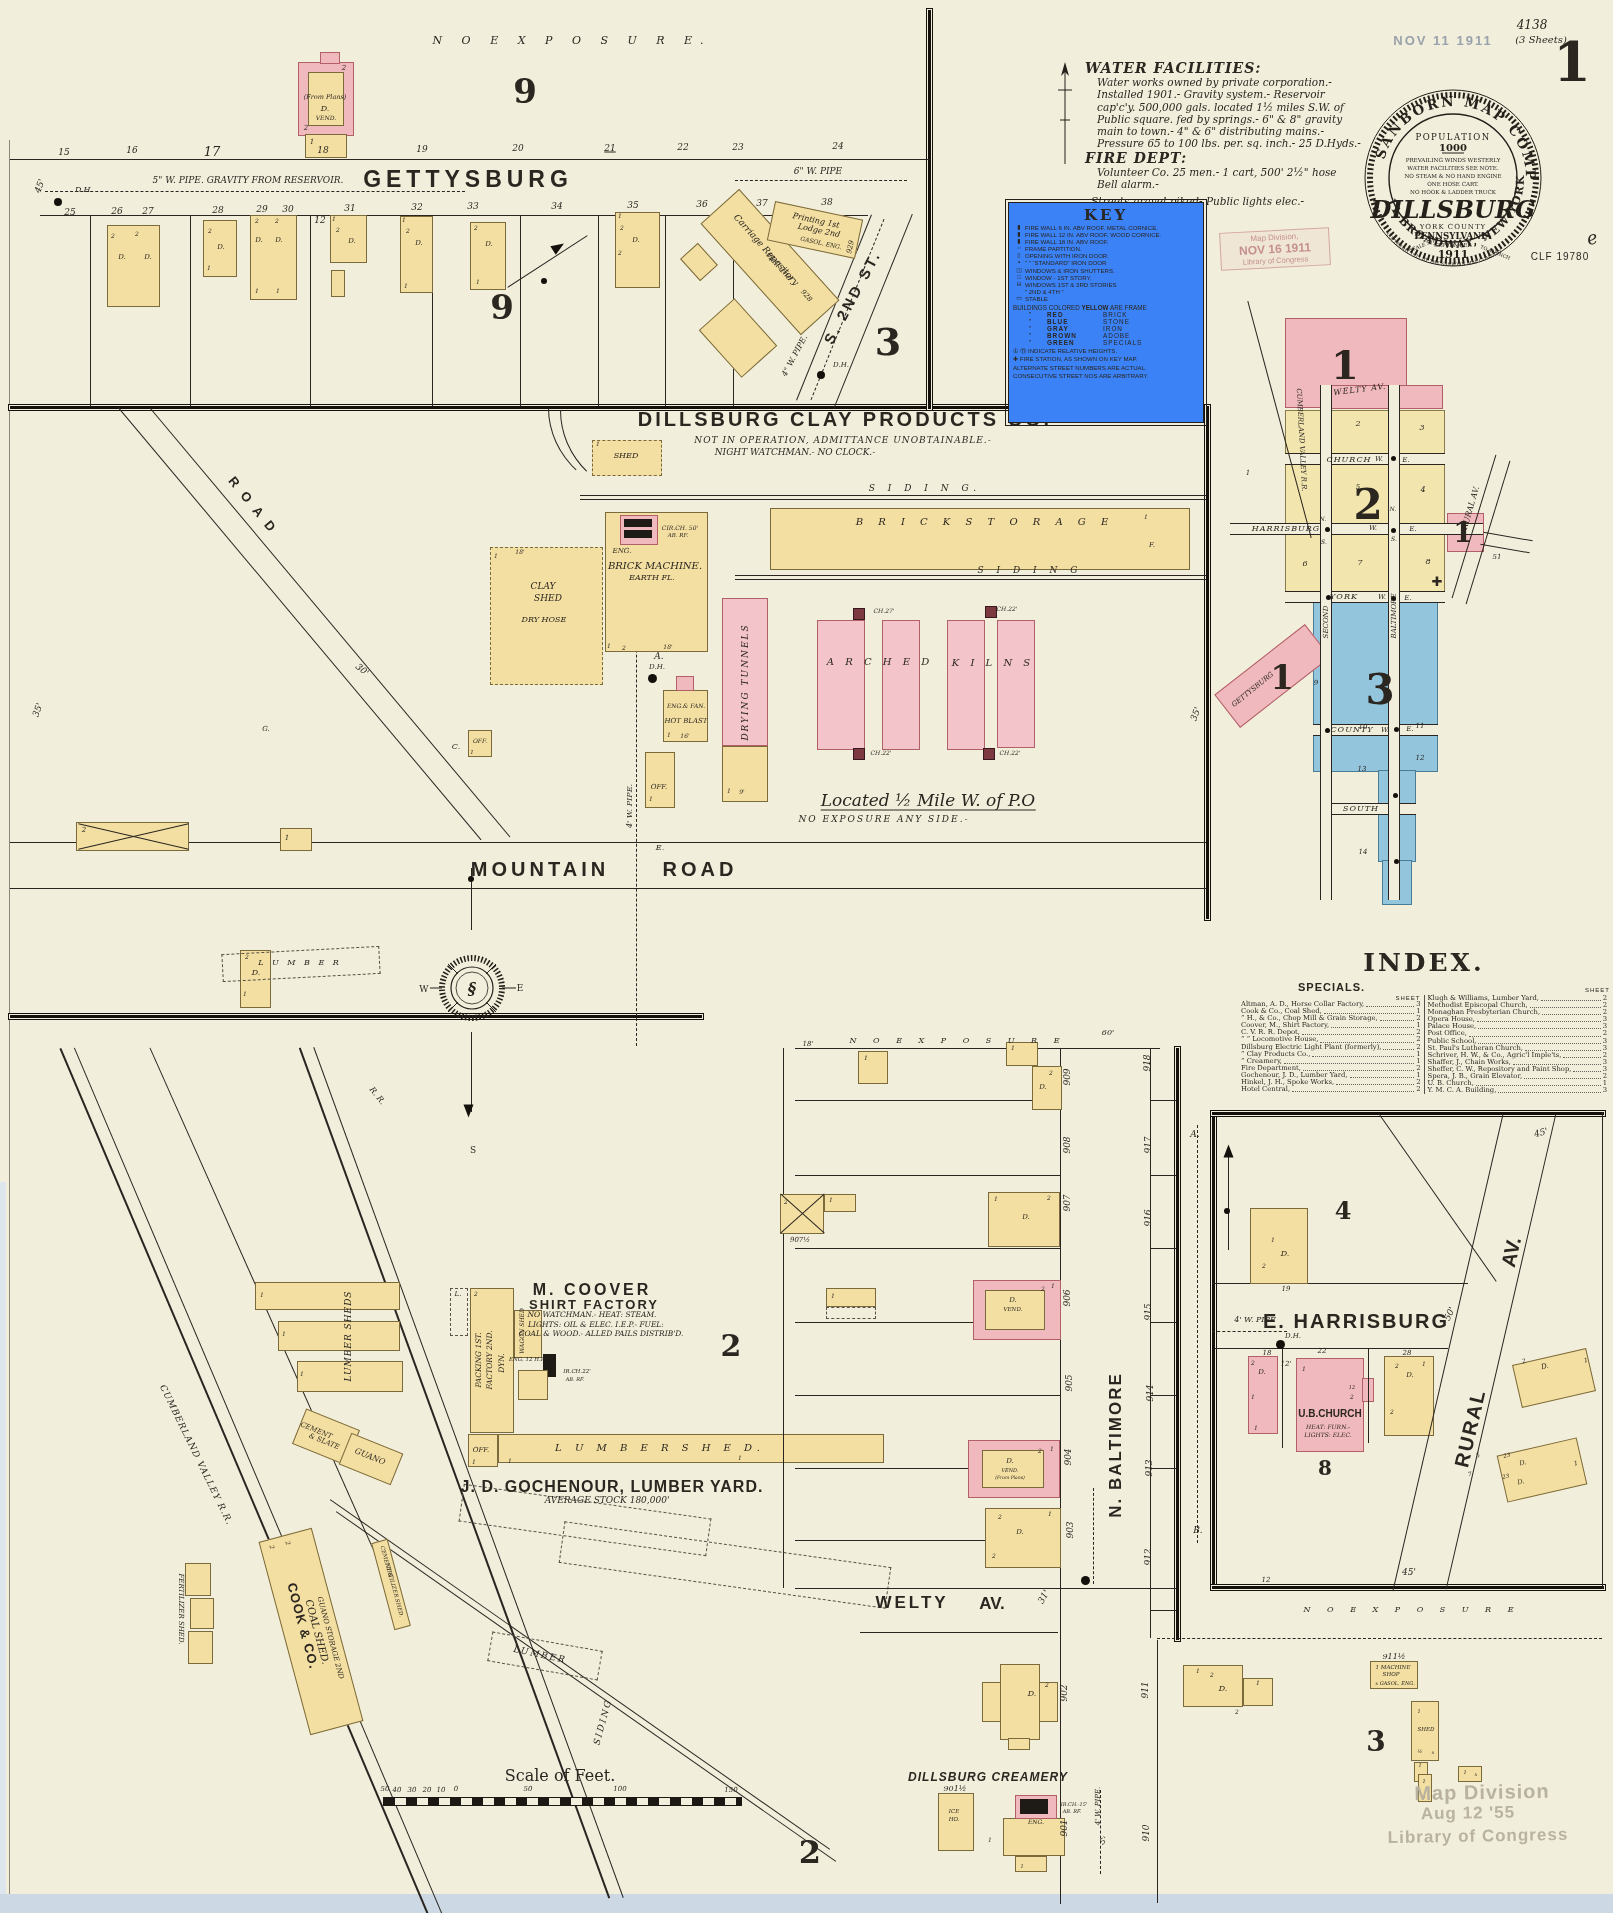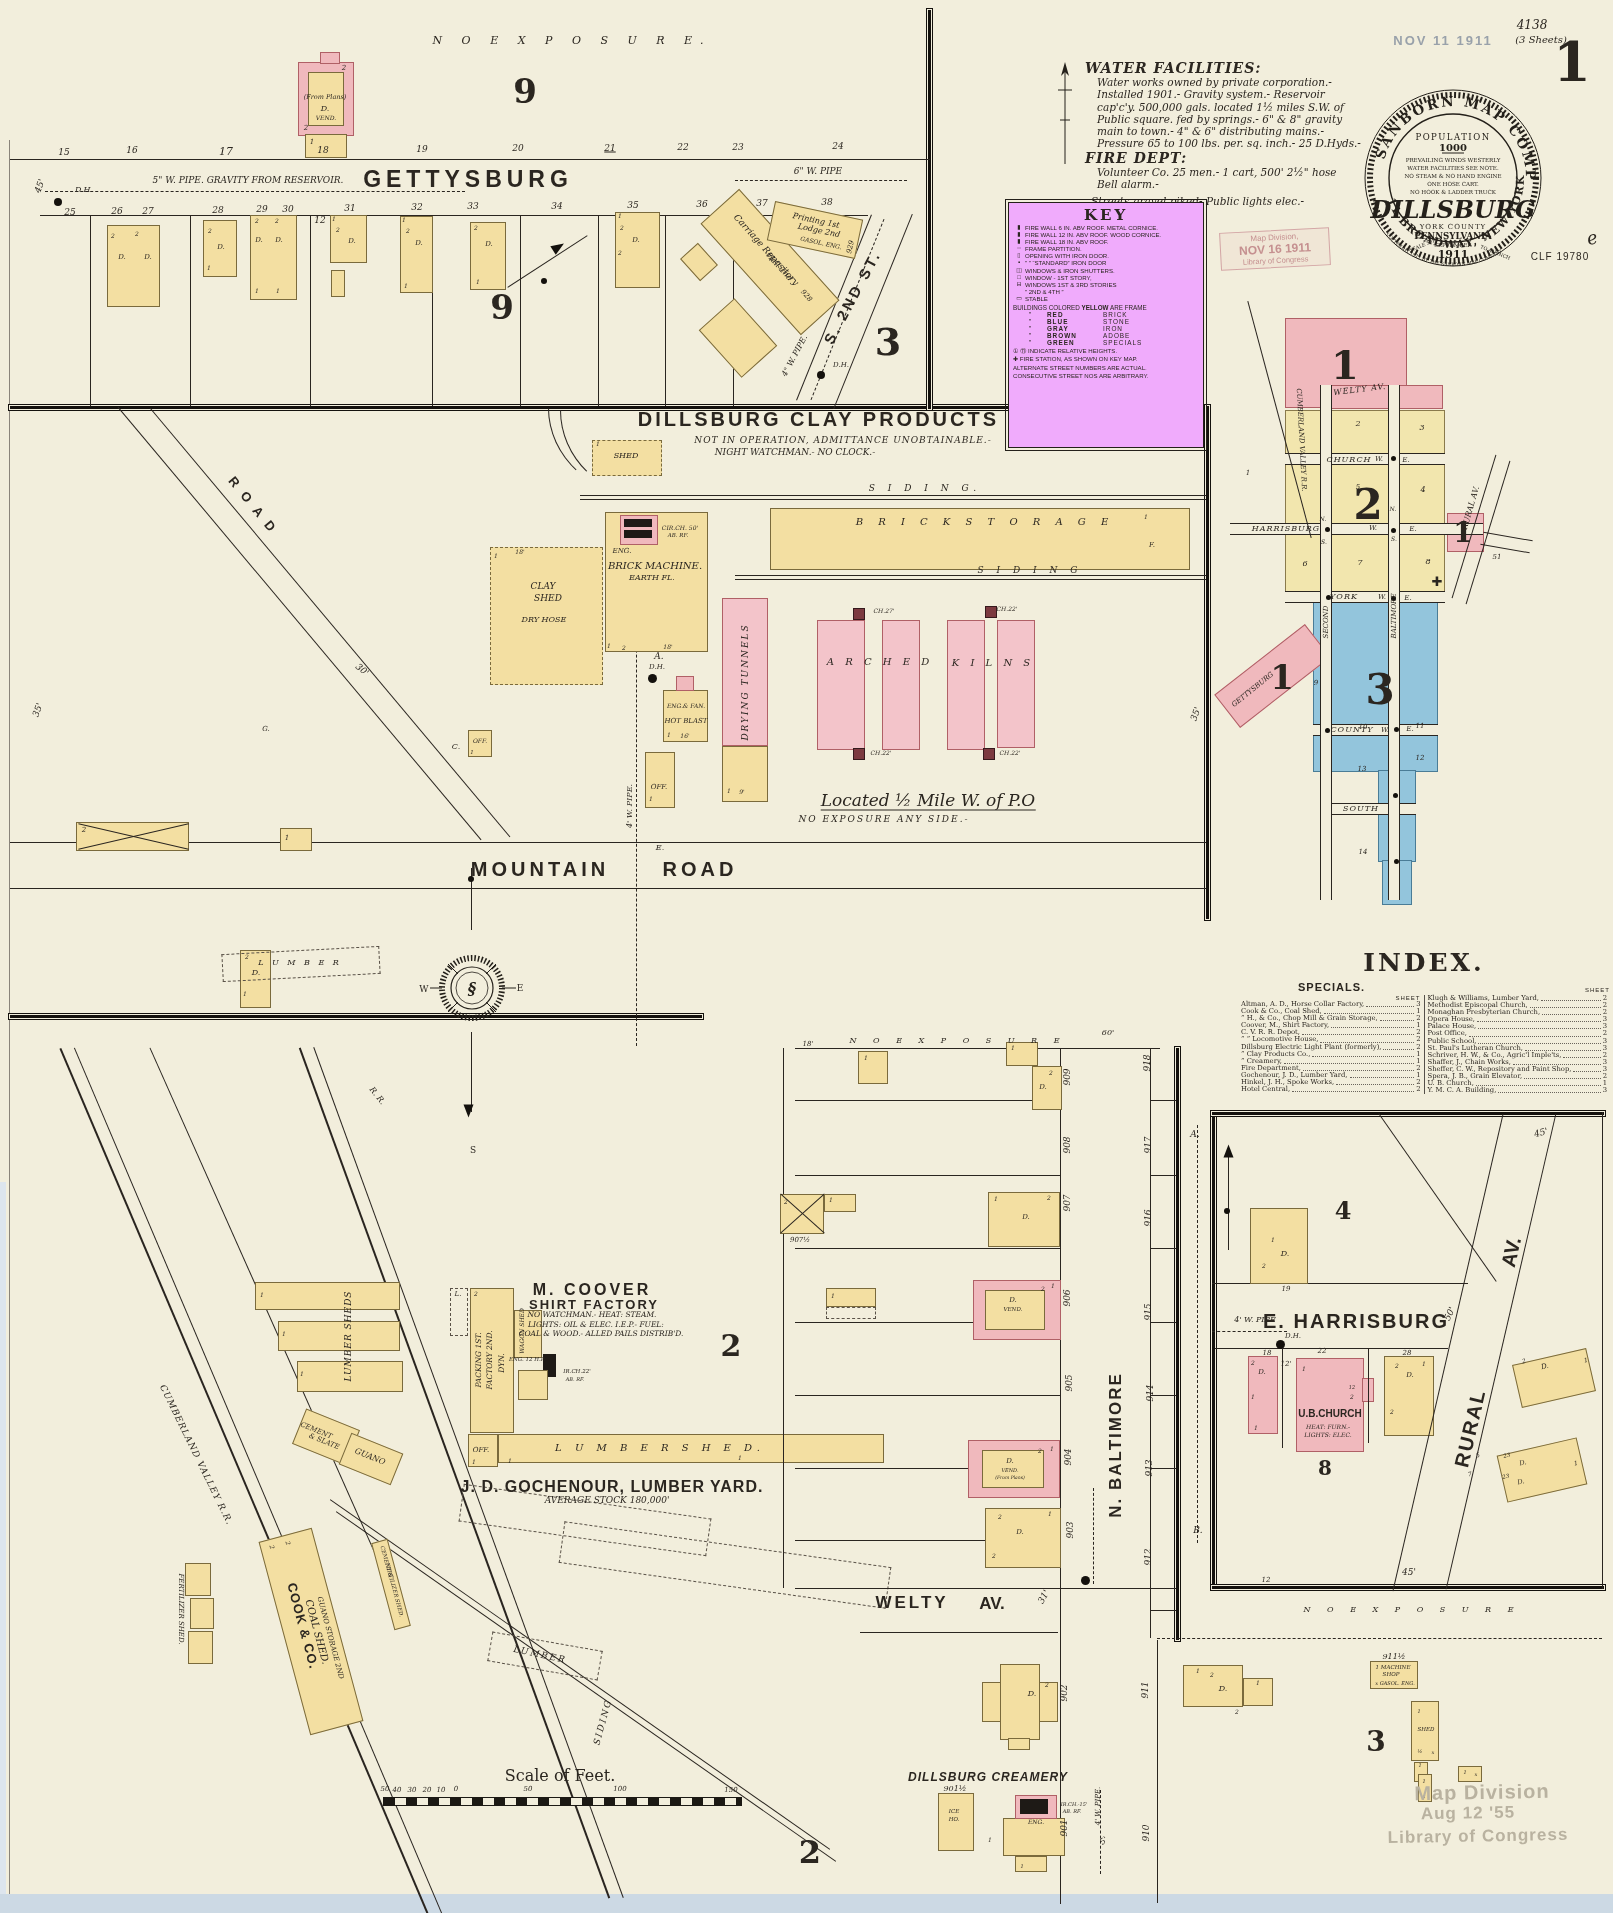--- a/index.html
+++ b/index.html
@@ -38,21 +38,21 @@
   .c-sm{font-family:"Liberation Sans",sans-serif;font-style:normal;}
   .c-se{font-family:"DejaVu Serif",serif;font-style:normal;}
   .c-g{color:#99a1aa;font-family:"Liberation Sans",sans-serif;font-weight:bold;font-style:normal;}
   .c-g2{color:#b9b2a0;font-family:"Liberation Sans",sans-serif;font-weight:bold;font-style:normal;letter-spacing:1px;}
   
   #notes{position:absolute;left:1085px;top:60px;width:360px;}
   #notes .nt-h{font-size:14px;font-weight:bold;font-style:italic;letter-spacing:1px;}
   #notes .nt-l{font-size:10.5px;font-style:italic;line-height:12.3px;margin-left:12px;}
   #notes .nt-streets{font-size:10.5px;font-style:italic;margin-top:5px;margin-left:6px;}
   
-  #key{position:absolute;left:1008px;top:202px;width:196px;height:246px;background:#f0abfc;
+  #key{position:absolute;left:1008px;top:202px;width:196px;height:221px;background:#3b82f6;
        border:1px solid #24201a;outline:1px solid #24201a;outline-offset:2px;padding:3px 4px;box-sizing:border-box;z-index:5;}
   #key .key-title{font-family:"DejaVu Serif",serif;font-weight:bold;font-size:15px;text-align:center;letter-spacing:3px;}
   .key-row{display:flex;align-items:center;font-family:"Liberation Sans",sans-serif;font-size:6.1px;line-height:7.1px;color:#2b2620;}
   .key-g{width:12px;text-align:center;font-size:6px;}
   .key-colors-intro{font-family:"Liberation Sans",sans-serif;font-size:6.3px;margin-top:2px;}
   .key-color-row{display:flex;font-family:"Liberation Sans",sans-serif;font-size:6.4px;line-height:7px;}
   .kc-q{width:34px;text-align:center;}
   .kc-c{width:56px;font-weight:bold;letter-spacing:1px;}
   .kc-m{letter-spacing:1px;}
   .key-f{font-family:"Liberation Sans",sans-serif;font-size:6.1px;line-height:7.3px;margin-top:1px;}
@@ -302,21 +302,21 @@
       <div class="shp f-ln" style="left: 1399px; top: 526px; width: 150px; height: 1px; transform: rotate(107deg);"></div>
       <div class="shp f-ln" style="left: 1413px; top: 532px; width: 150px; height: 1px; transform: rotate(107deg);"></div>
       <div class="shp f-ln" style="left: 1483px; top: 536px; width: 50px; height: 1px; transform: rotate(10deg);"></div>
       <div class="shp f-ln" style="left: 1480px; top: 548px; width: 50px; height: 1px; transform: rotate(10deg);"></div>
       <div class="shp f-ln" style="left: 1157px; top: 419px; width: 245px; height: 1px; transform: rotate(75deg);"></div>
     </div>
   <div id="label-layer">
       <span class="lbl c-h" style="left: 572px; top: 40px; font-size: 11px; letter-spacing: 8px; transform: translate(-50%, -50%) rotate(0deg);">N   O         E  X  P  O  S  U  R  E.</span>
       <span class="lbl c-h" style="left: 64px; top: 152px; font-size: 9px; transform: translate(-50%, -50%) rotate(0deg);">15</span>
       <span class="lbl c-h" style="left: 132px; top: 150px; font-size: 9px; transform: translate(-50%, -50%) rotate(0deg);">16</span>
-      <span class="lbl c-h" style="left: 226px; top: 151px; font-size: 11px; transform: translate(-50%, -50%) rotate(0deg);">17</span>
+      <span class="lbl c-h" style="left: 212px; top: 151px; font-size: 13px; transform: translate(-50%, -50%) rotate(0deg);">17</span>
       <span class="lbl c-h" style="left: 323px; top: 150px; font-size: 9px; transform: translate(-50%, -50%) rotate(0deg);">18</span>
       <span class="lbl c-h" style="left: 422px; top: 149px; font-size: 9px; transform: translate(-50%, -50%) rotate(0deg);">19</span>
       <span class="lbl c-h" style="left: 518px; top: 148px; font-size: 9px; transform: translate(-50%, -50%) rotate(0deg);">20</span>
       <span class="lbl c-h" style="left: 610px; top: 148px; font-size: 9px; transform: translate(-50%, -50%) rotate(0deg); text-decoration: underline;">21</span>
       <span class="lbl c-h" style="left: 683px; top: 147px; font-size: 9px; transform: translate(-50%, -50%) rotate(0deg);">22</span>
       <span class="lbl c-h" style="left: 738px; top: 147px; font-size: 9px; transform: translate(-50%, -50%) rotate(0deg);">23</span>
       <span class="lbl c-h" style="left: 838px; top: 146px; font-size: 9px; transform: translate(-50%, -50%) rotate(0deg);">24</span>
       <span class="lbl c-h" style="left: 248px; top: 180px; font-size: 9px; transform: translate(-50%, -50%) rotate(0deg);">5" W. PIPE. GRAVITY FROM RESERVOIR.</span>
       <span class="lbl c-h" style="left: 84px; top: 190px; font-size: 8px; transform: translate(-50%, -50%) rotate(0deg);">D.H.</span>
       <span class="lbl c-h" style="left: 40px; top: 186px; font-size: 9px; transform: translate(-50%, -50%) rotate(-70deg);">45'</span>

